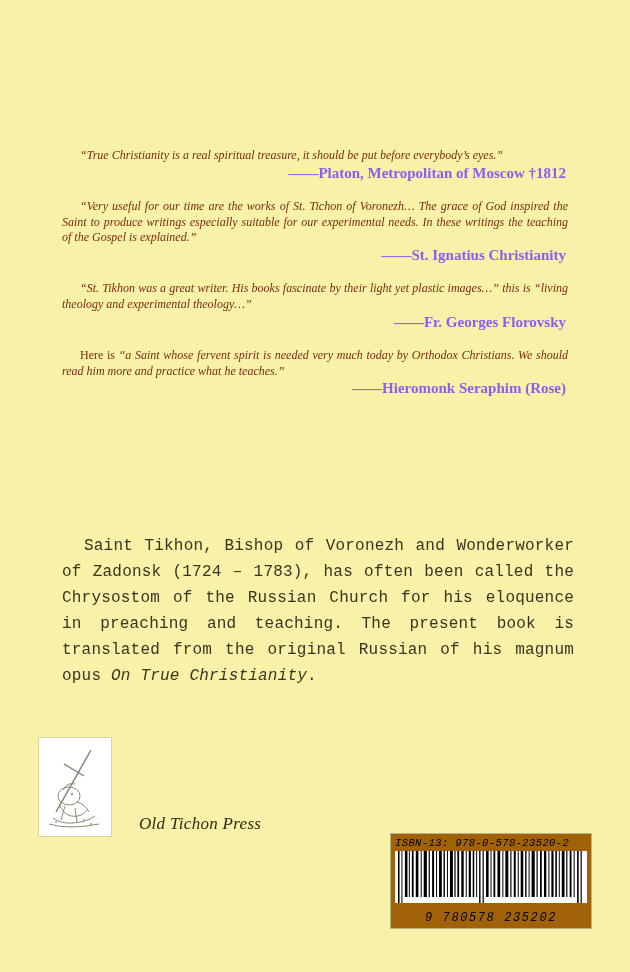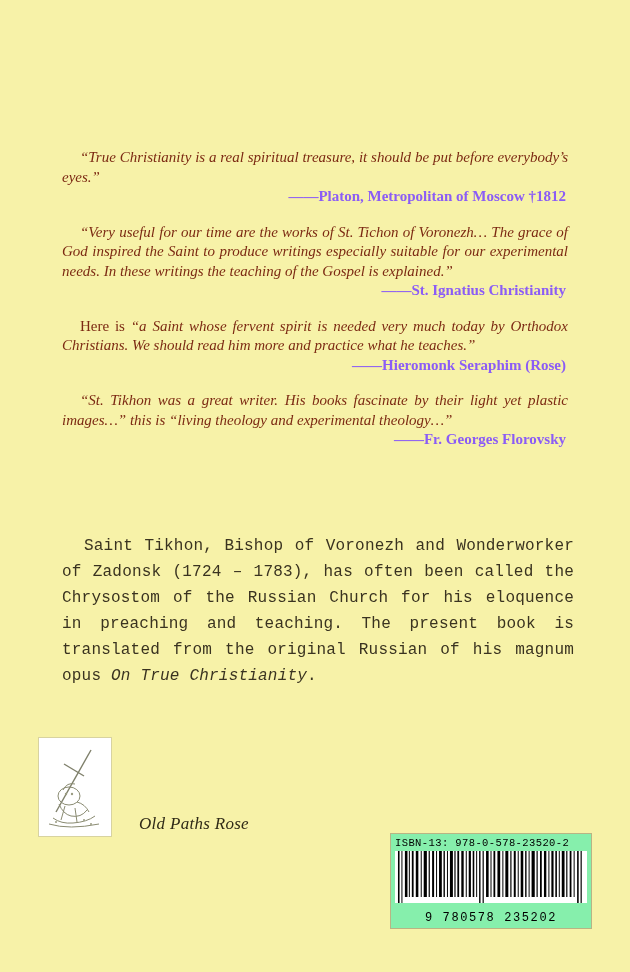--- a/index.html
+++ b/index.html
@@ -25,21 +25,21 @@
     left: 62px;
     top: 148px;
     width: 506px;
   }
   .quote-block {
     margin-bottom: 16px;
   }
   .quote-text {
     font-family: "Liberation Serif", serif;
     font-style: italic;
-    font-size: 15px;
+    font-size: 12px;
     line-height: 1.30;
     color: #7c2a13;
     text-align: justify;
     text-indent: 18px;
     margin: 0;
   }
   .quote-attrib {
     font-family: "Liberation Serif", serif;
     font-weight: bold;
     font-style: normal;
@@ -91,24 +91,25 @@
     font-size: 17px;
     color: #2f2a17;
     letter-spacing: 0.3px;
   }
   .barcode-box {
     position: absolute;
     left: 390px;
     top: 833px;
     width: 202px;
     height: 96px;
-    background: #86efac;
+    background: #a16207;
     border: 1px solid #b9b484;
     box-sizing: border-box;
     padding: 3px 4px 2px 4px;
+    font-style: italic;
   }
   .isbn-line {
     font-family: "Liberation Mono", monospace;
     font-size: 10.5px;
     color: #000;
     letter-spacing: 0.4px;
     white-space: nowrap;
   }
   .ean-line {
     font-family: "Liberation Mono", monospace;
@@ -145,27 +146,27 @@
       <p class="quote-text">“True Christianity is a real spiritual treasure, it should be put before everybody’s eyes.”</p>
       <p class="quote-attrib">——Platon, Metropolitan of Moscow †1812</p>
     </div>
 
     <div class="quote-block">
       <p class="quote-text">“Very useful for our time are the works of St. Tichon of Voronezh… The grace of God inspired the Saint to produce writings especially suitable for our experimental needs. In these writings the teaching of the Gospel is explained.”</p>
       <p class="quote-attrib">——St. Ignatius Christianity</p>
     </div>
 
     <div class="quote-block">
+      <p class="quote-text">“St. Tikhon was a great writer.  His books fascinate by their light yet plastic images…” this is “living theology and experimental theology…”</p>
+      <p class="quote-attrib">——Fr. Georges Florovsky</p>
+    </div>
+
+    <div class="quote-block">
       <p class="quote-text"><span class="roman">Here is </span><span>“a Saint whose fervent spirit is needed very much today by Orthodox Christians. We should read him more and practice what he teaches.”</span></p>
       <p class="quote-attrib">——Hieromonk Seraphim (Rose)</p>
-    </div>
-
-    <div class="quote-block">
-      <p class="quote-text">“St. Tikhon was a great writer.  His books fascinate by their light yet plastic images…” this is “living theology and experimental theology…”</p>
-      <p class="quote-attrib">——Fr. Georges Florovsky</p>
     </div>
 
   </div>
 
   <div class="blurb"><span>Saint Tikhon, Bishop of Voronezh and Wonderworker of Zadonsk (1724 – 1783), has often been called the Chrysostom of the Russian Church for his eloquence in preaching and teaching. The present book is translated from the original Russian of his magnum opus </span><em>On True Christianity</em><span>.</span></div>
 
   <div class="logo-box">
     <svg width="70" height="96" viewBox="0 0 70 96">
       <rect x="0" y="0" width="70" height="96" fill="#ffffff"></rect>
       <g stroke="#7e7f6a" stroke-width="1.4" fill="none">
@@ -185,21 +186,21 @@
       <g fill="#9a9b82">
         <circle cx="27" cy="56" r="1.2"></circle>
         <circle cx="33" cy="56" r="1.2"></circle>
         <circle cx="17" cy="84" r="1"></circle>
         <circle cx="45" cy="82" r="1"></circle>
         <circle cx="52" cy="86" r="1"></circle>
       </g>
     </svg>
   </div>
 
-  <div class="press-name">Old Paths Rose</div>
+  <div class="press-name">Old Tichon Press</div>
 
   <div class="barcode-box">
     <div class="isbn-line">ISBN-13: 978-0-578-23520-2</div>
     <svg class="bars" viewBox="0 0 194 52" preserveAspectRatio="none">
       <rect x="0" y="0" width="194" height="52" fill="#ffffff"></rect>
       <g fill="#000000">
         <rect x="3" y="0" width="1.6" height="52"></rect>
           <rect x="6.5" y="0" width="1" height="52"></rect>
         <rect x="10" y="0" width="2.6" height="46"></rect>
           <rect x="14" y="0" width="1" height="46"></rect>

